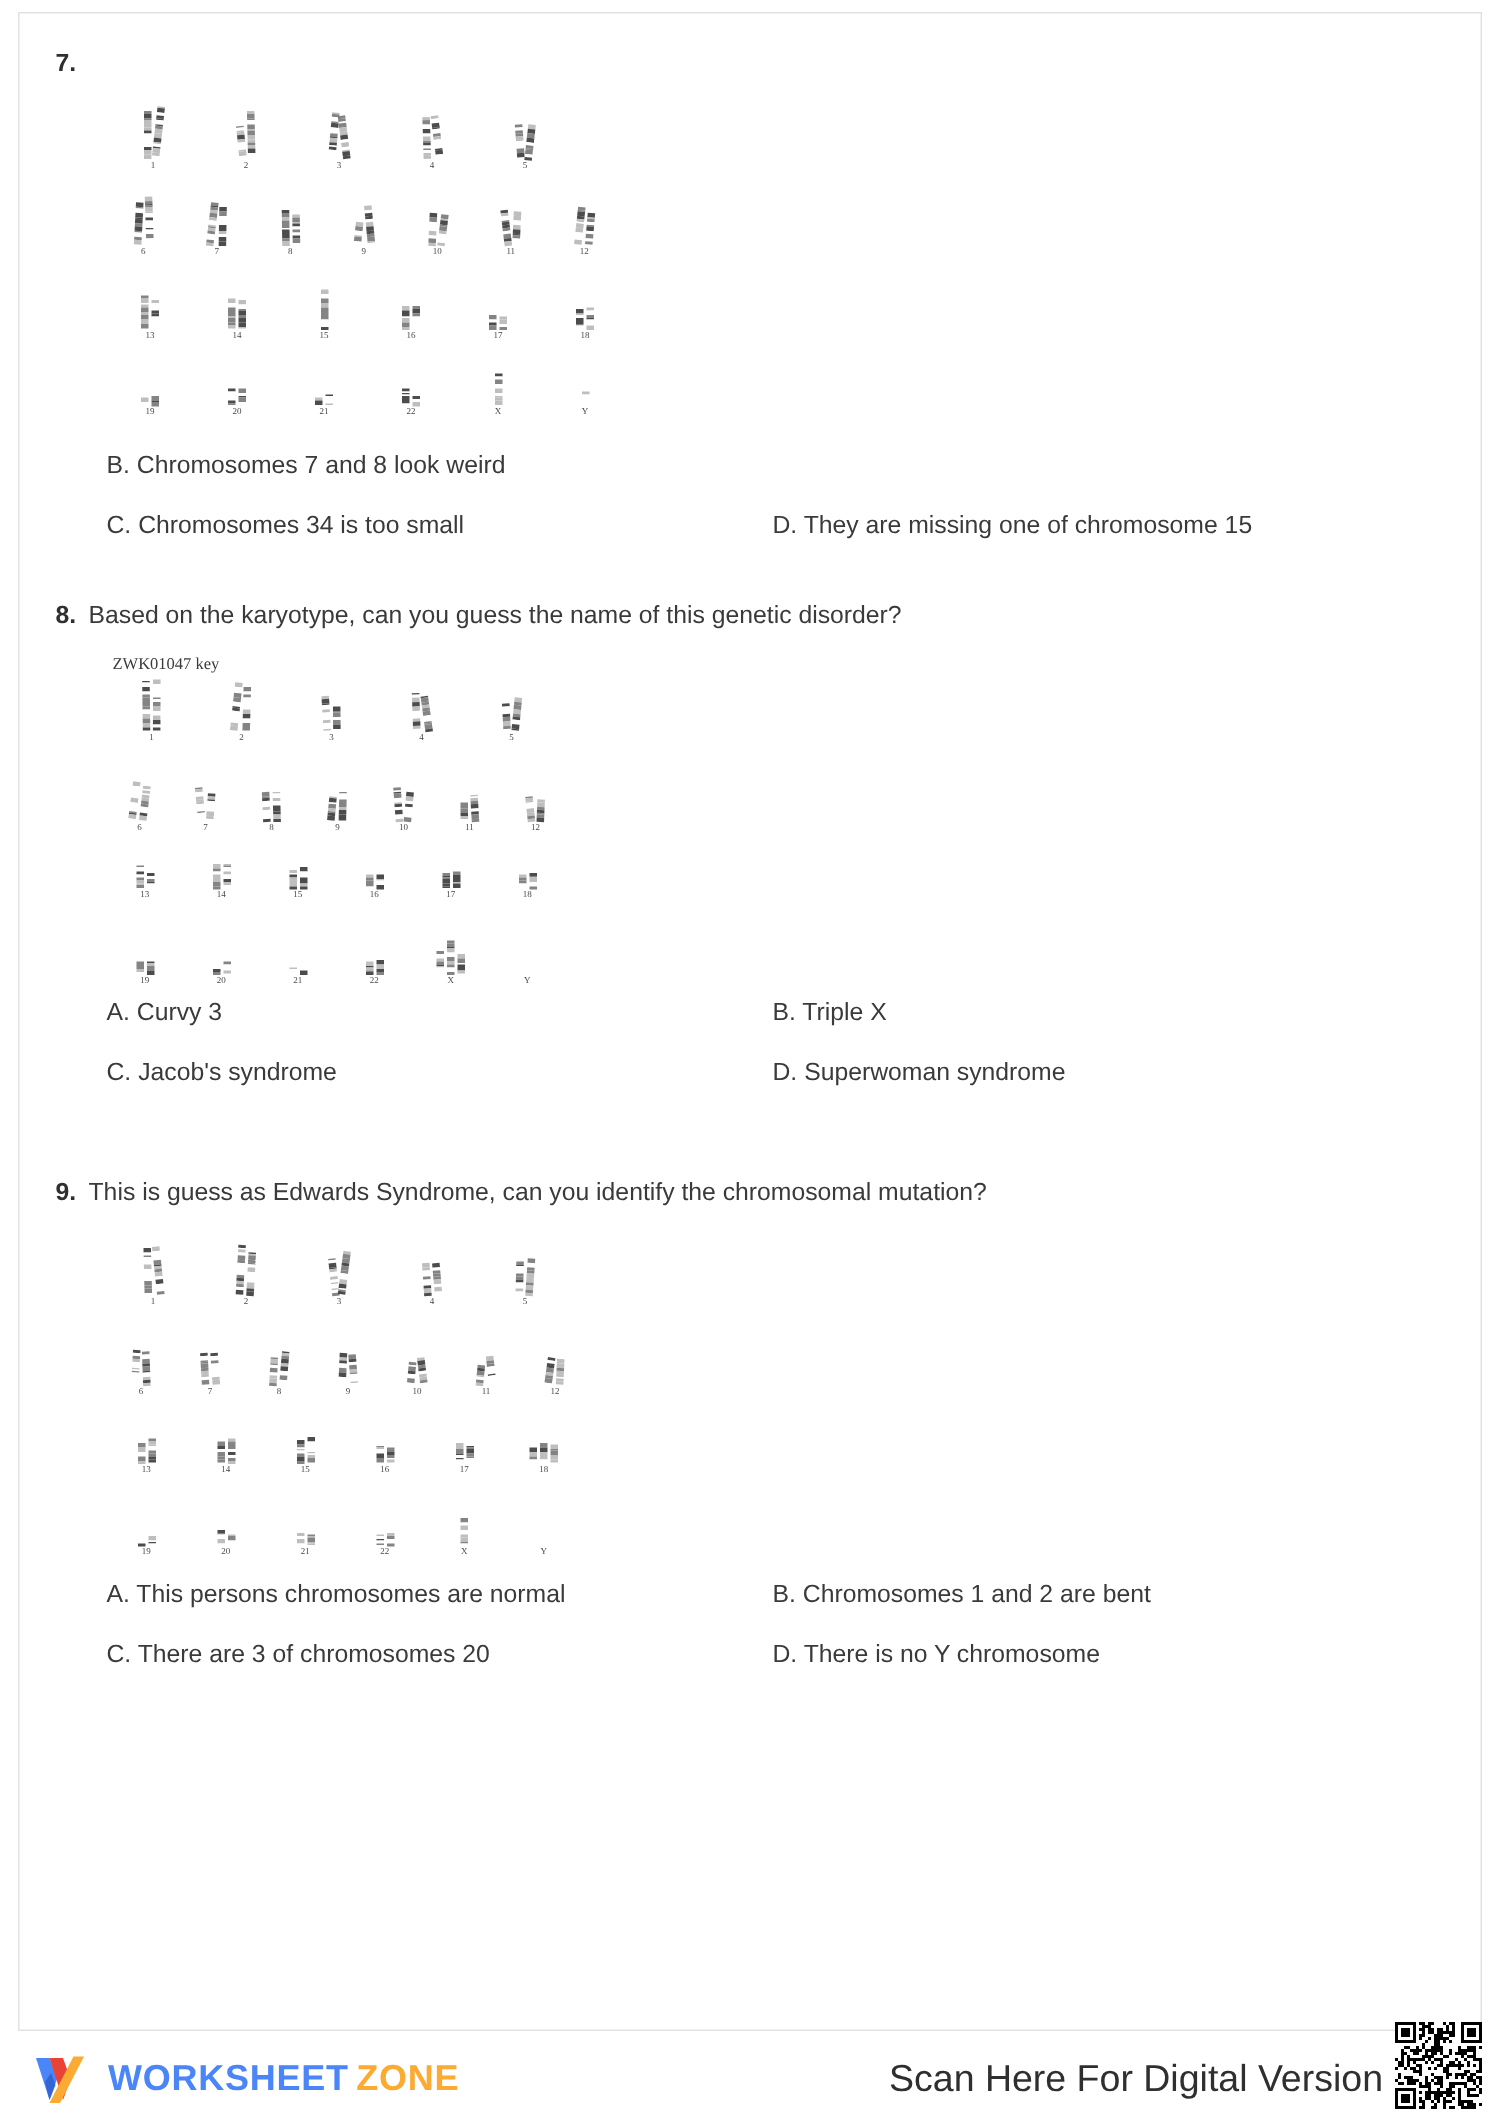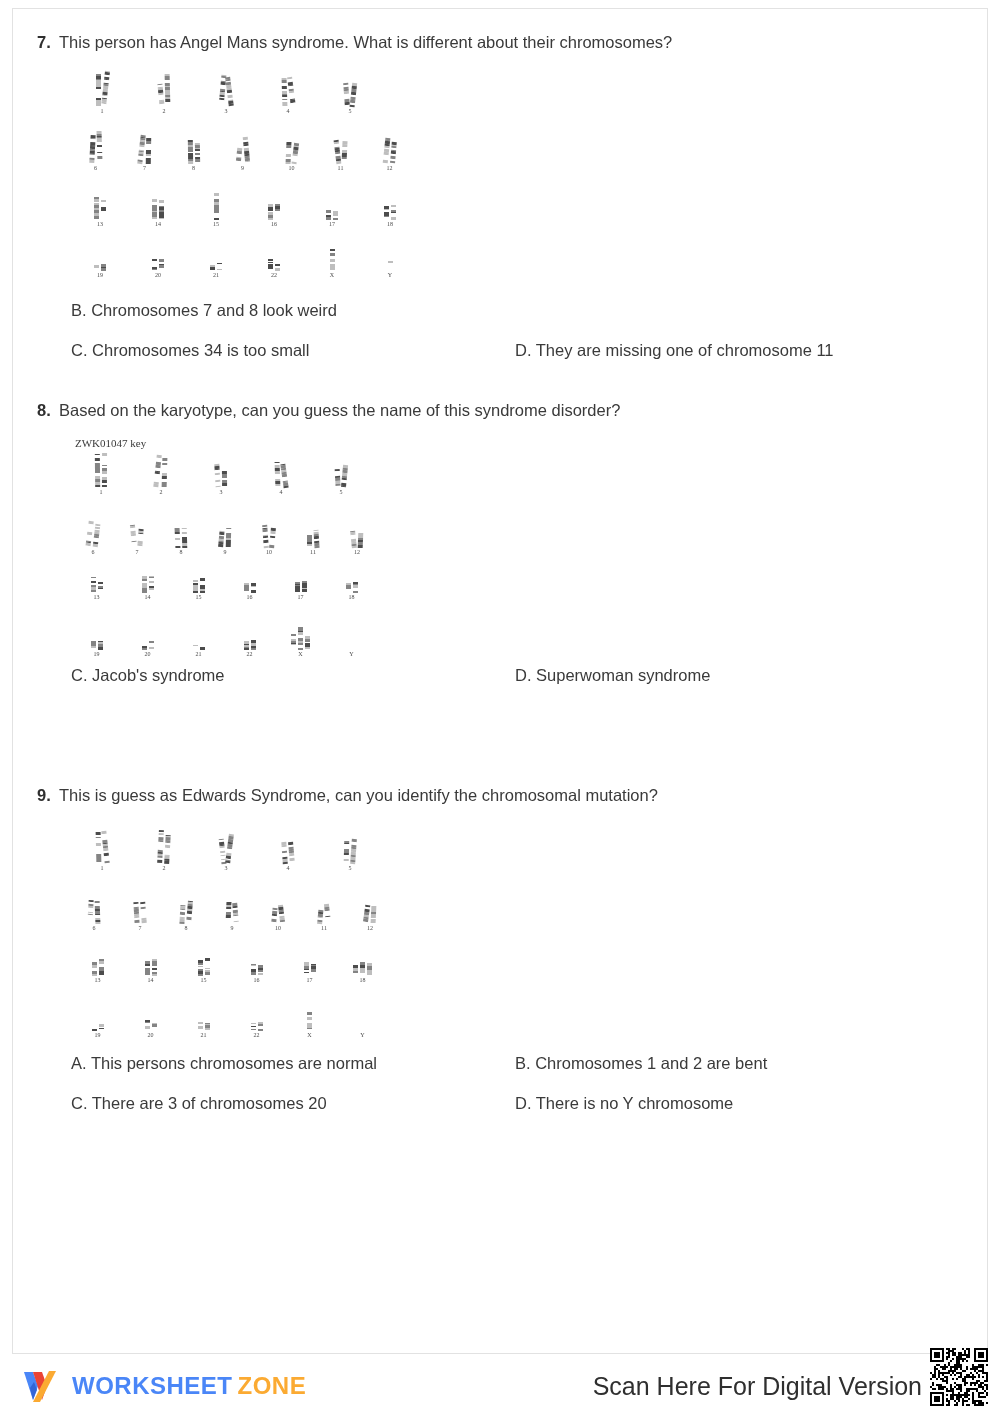--- a/index.html
+++ b/index.html
@@ -166,21 +166,20 @@
   }
 </style>
 </head>
 <body>
 
 <div id="page-sheet">
 
   <div class="question-block" style="top:22px;">
     <div class="q-head">
       <span class="q-num">7.</span>
-      <span class="q-text">This person has Angel Mans syndrome. What is different about their chromosomes?</span>
     </div>
     <div class="karyotype" id="kary-0" style="margin-top:18px;height:215px;width:360px;">
       <div class="kary-label"></div>
       <div class="kary-rows">
           <div class="kary-row" style="position: absolute; left: 0px; top: 0px;">
             <div class="kary-cell" style="width: 62px;">
               <div class="chroms">
                 <div class="chrom" style="width: 5px; height: 33px; display: flex; flex-direction: column; justify-content: flex-start; transform: rotate(0deg);">
                   <div style="height: 2px; width: 100%; background: rgb(122, 122, 122);"></div>
                   <div style="height: 3px; width: 100%; background: rgb(61, 61, 61);"></div>
@@ -843,29 +842,29 @@
             </div>
           </div>
         </div>
     </div>
     <div class="options" style="margin-top:14px;">
       <div class="opt-row">
         <span class="opt opt-b">B. Chromosomes 7 and 8 look weird</span>
       </div>
       <div class="opt-row">
         <span class="opt opt-c">C. Chromosomes 34 is too small</span>
-        <span class="opt opt-d">D. They are missing one of chromosome 11</span>
+        <span class="opt opt-d">D. They are missing one of chromosome 15</span>
       </div>
     </div>
   </div>
 
   <div class="question-block" style="top:390px;">
     <div class="q-head">
       <span class="q-num">8.</span>
-      <span class="q-text">Based on the karyotype, can you guess the name of this syndrome disorder?</span>
+      <span class="q-text">Based on the karyotype, can you guess the name of this genetic disorder?</span>
     </div>
     <div class="karyotype" id="kary-1" style="margin-top:16px;height:218px;width:330px;">
       <div class="kary-label">ZWK01047 key</div>
       <div class="kary-rows" style="padding-top:16px;">
           <div class="kary-row" style="position: absolute; left: 0px; top: 16px;">
             <div class="kary-cell" style="width: 60px;">
               <div class="chroms">
                 <div class="chrom" style="width: 5px; height: 34px; display: flex; flex-direction: column; justify-content: flex-start; transform: rotate(-0.7deg);">
                   <div style="height: 1px; width: 100%; background: rgb(61, 61, 61);"></div>
                   <div style="height: 3px; width: 100%; background: rgb(255, 255, 255);"></div>
@@ -1472,20 +1471,24 @@
               <div class="kary-no">X</div>
             </div>
             <div class="kary-cell" style="width: 51px;">
               <div class="chroms"></div>
               <div class="kary-no">Y</div>
             </div>
           </div>
         </div>
     </div>
     <div class="options" style="margin-top:10px;">
+      <div class="opt-row">
+        <span class="opt opt-a">A. Curvy 3</span>
+        <span class="opt opt-b">B. Triple X</span>
+      </div>
       <div class="opt-row">
         <span class="opt opt-c">C. Jacob's syndrome</span>
         <span class="opt opt-d">D. Superwoman syndrome</span>
       </div>
     </div>
   </div>
 
   <div class="question-block" style="top:775px;">
     <div class="q-head">
       <span class="q-num">9.</span>

